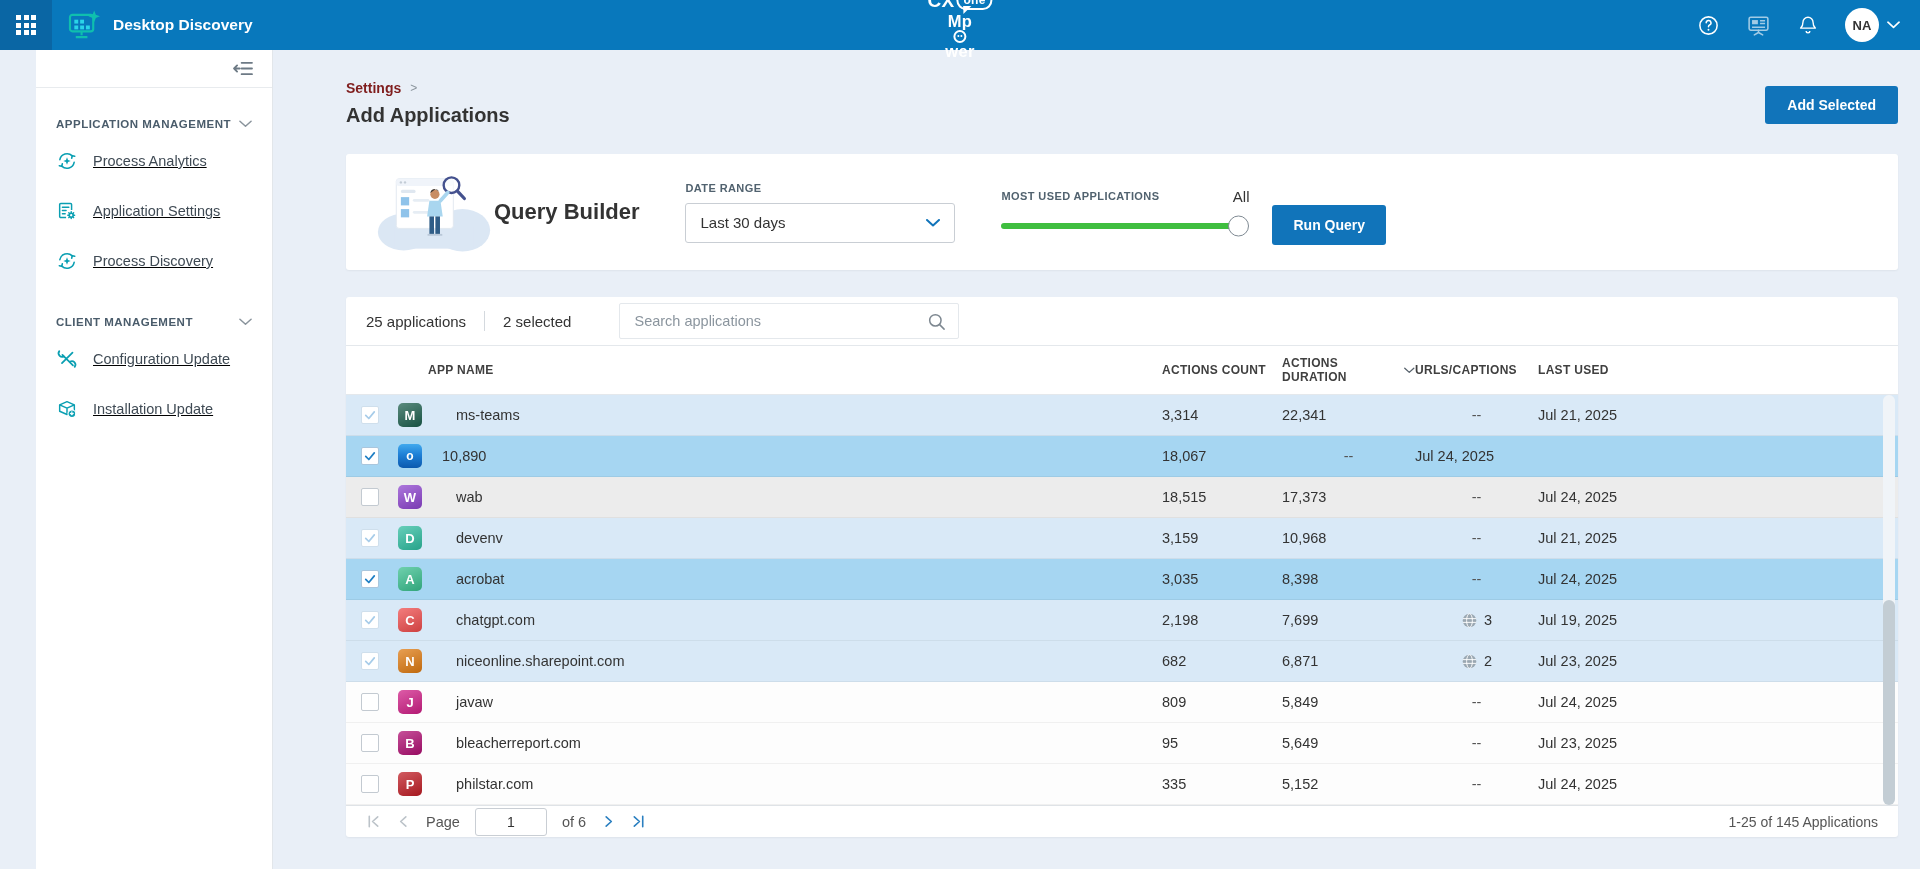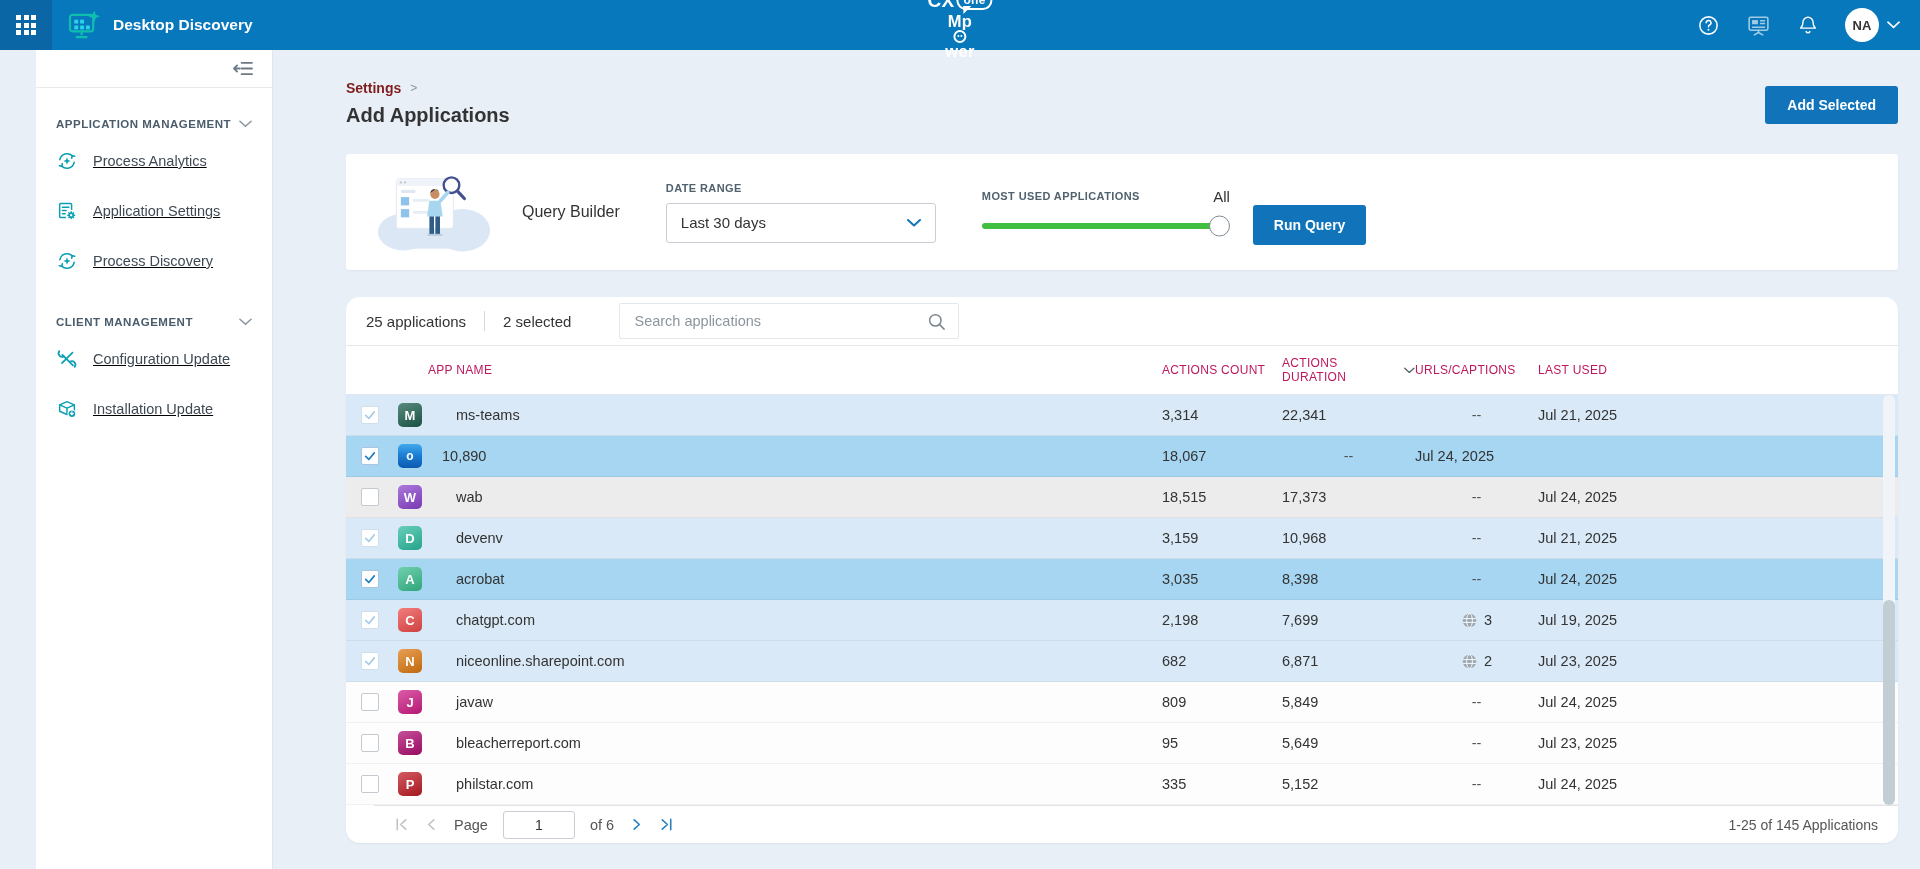--- a/index.html
+++ b/index.html
@@ -40,59 +40,59 @@
   
   .main { flex:1; padding:30px 22px 0 73px; }
   .page-head { display:flex; justify-content:space-between; align-items:flex-start; }
   .breadcrumb-row { display:flex; align-items:center; gap:9px; }
   .breadcrumb-link { color:#7f1d1d; font-size:14px; font-weight:600; cursor:pointer; }
   .breadcrumb-sep { color:#8a949c; font-size:12px; }
   .page-title { color:#333; font-size:20px; font-weight:700; margin-top:8px; }
   .add-selected { background:var(--accent-blue); color:#fff; font-weight:700; font-size:14px; border:none; border-radius:3px; height:38px; padding:0 22px; margin-top:6px; cursor:pointer; font-family:inherit; }
   
   .qb-card { margin-top:27px; background:#fff; border-radius:3px; height:116px; display:flex; align-items:center; padding:0 28px; box-shadow:0 1px 2px rgba(0,0,0,.05); }
-  .qb-title { font-size:16px; font-weight:400; color:#333; margin-left:28px; }
+  .qb-title { font-size:22px; font-weight:700; color:#333; }
   .qb-group { margin-left:46px; display:flex; flex-direction:column; }
   .qb-label { font-size:11px; font-weight:700; color:#51626f; letter-spacing:.4px; }
   .select { margin-top:9px; width:270px; height:40px; border:1px solid #c9ced4; border-radius:3px; display:flex; align-items:center; justify-content:space-between; padding:0 14px; font-size:15px; color:#333; background:#fff; cursor:pointer; }
   .slider-group { width:245px; }
   .slider-head { display:flex; justify-content:space-between; align-items:flex-end; }
   .all-label { color:#333; font-size:15px; margin-right:-3px; margin-bottom:-3px; }
   .slider { position:relative; margin-top:13px; height:22px; display:flex; align-items:center; }
   .slider-track { height:6px; background:var(--slider-green); border-radius:3px; width:100%; }
   .slider-handle { position:absolute; right:-3px; top:50%; transform:translateY(-50%); width:21px; height:21px; background:#fff; border:1.8px solid #7f8a93; border-radius:50%; cursor:pointer; }
   .run-query { margin-left:26px; margin-top:25px; background:var(--accent-blue); color:#fff; border:none; border-radius:3px; height:40px; padding:0 21px; font-weight:700; font-size:14px; cursor:pointer; font-family:inherit; }
   
-  .table-card { margin-top:27px; background:#fff; border-radius:14px; position:relative; box-shadow:0 1px 2px rgba(0,0,0,.05); }
+  .table-card { margin-top:27px; background:#fff; border-radius:3px; position:relative; box-shadow:0 1px 2px rgba(0,0,0,.05); }
   .controls { height:48px; display:flex; align-items:center; padding:0 20px; }
   .count-text { font-size:15px; color:#333; }
   .v-divider { width:1px; height:20px; background:#d4d9de; margin:0 18px; }
   .search-box { margin-left:48px; width:340px; height:36px; border:1px solid #e4e8ec; border-radius:2px; display:flex; align-items:center; padding:0 12px; background:#fff; }
   .search-input { border:none; outline:none; flex:1; font-size:14.5px; color:#333; font-family:inherit; background:transparent; }
   .search-input::placeholder { color:#8b959e; }
   .tgrid { display:grid; grid-template-columns:52px 44px 1fr 120px 133px 123px 360px; align-items:center; }
-  .thead { height:50px; border-top:1px solid #e4e8ec; border-bottom:1px solid #e4e8ec; color:#be185d; font-size:12px; font-weight:400; letter-spacing:.3px; }
+  .thead { height:50px; border-top:1px solid #e4e8ec; border-bottom:1px solid #e4e8ec; color:#404040; font-size:12px; font-weight:700; letter-spacing:.3px; }
   .th-appname { grid-column:2/4; padding-left:30px; }
   .th-sortable { display:flex; align-items:center; gap:13px; cursor:pointer; }
   .row { height:41px; font-size:14.5px; color:#333; border-bottom:1px solid rgba(0,0,0,.05); cursor:pointer; }
   .row.added { background:var(--row-added); }
   .row.selected { background:var(--row-selected); }
   .row.shaded { background:var(--row-shaded); }
   .row.plain { background:#fdfdfd; }
   .cb { width:18px; height:18px; border-radius:2px; background:#fff; margin-left:15px; display:flex; align-items:center; justify-content:center; cursor:pointer; }
   .cb.unchecked { border:1px solid #c3cad1; }
   .cb.checked { border:1px solid #a9c6dd; color:#1f7fc4; }
   .cb.muted { border:1px solid #cfdfec; color:#a7cce9; }
   .tile { width:24px; height:24px; border-radius:5px; color:#fff; font-weight:700; font-size:13px; display:flex; align-items:center; justify-content:center; background-image:linear-gradient(155deg,rgba(255,255,255,.28),rgba(0,0,0,.14)); }
   .tile-outlook { background-image:linear-gradient(180deg,#41a9ee 0%,#1e7fd6 45%,#0b59ae 100%) !important; font-size:12px; }
   .cell-name { padding-left:14px; }
   .cell-urls { display:flex; align-items:center; justify-content:center; gap:6px; color:#555; }
   .table-scrollbar { position:absolute; right:3px; top:98px; width:12px; height:410px; background:#f0f4f8; border-radius:6px; }
   .table-scrollbar .thumb { position:absolute; top:50%; bottom:0; left:0; right:0; background:#c3cdd4; border-radius:6px; cursor:pointer; }
-  .tfoot { height:38px; border-top:1px solid #dfe3e7; display:flex; align-items:center; justify-content:space-between; padding:0 20px;margin-left:28px; }
+  .tfoot { height:32px; border-top:1px solid #dfe3e7; display:flex; align-items:center; justify-content:space-between; padding:0 20px; }
   .pg-left { display:flex; align-items:center; gap:15px; color:#555; font-size:14.5px; }
   .pg-btn { display:flex; cursor:pointer; }
   .pg-btn.disabled { cursor:default; }
   .pg-input { width:72px; height:28px; border:1px solid #c9ced4; border-radius:3px; text-align:center; font-size:14px; color:#333; font-family:inherit; outline:none; }
   .pg-range { color:#555; font-size:14px; }
 </style>
 </head>
 <body>
 
 <div class="topbar">

